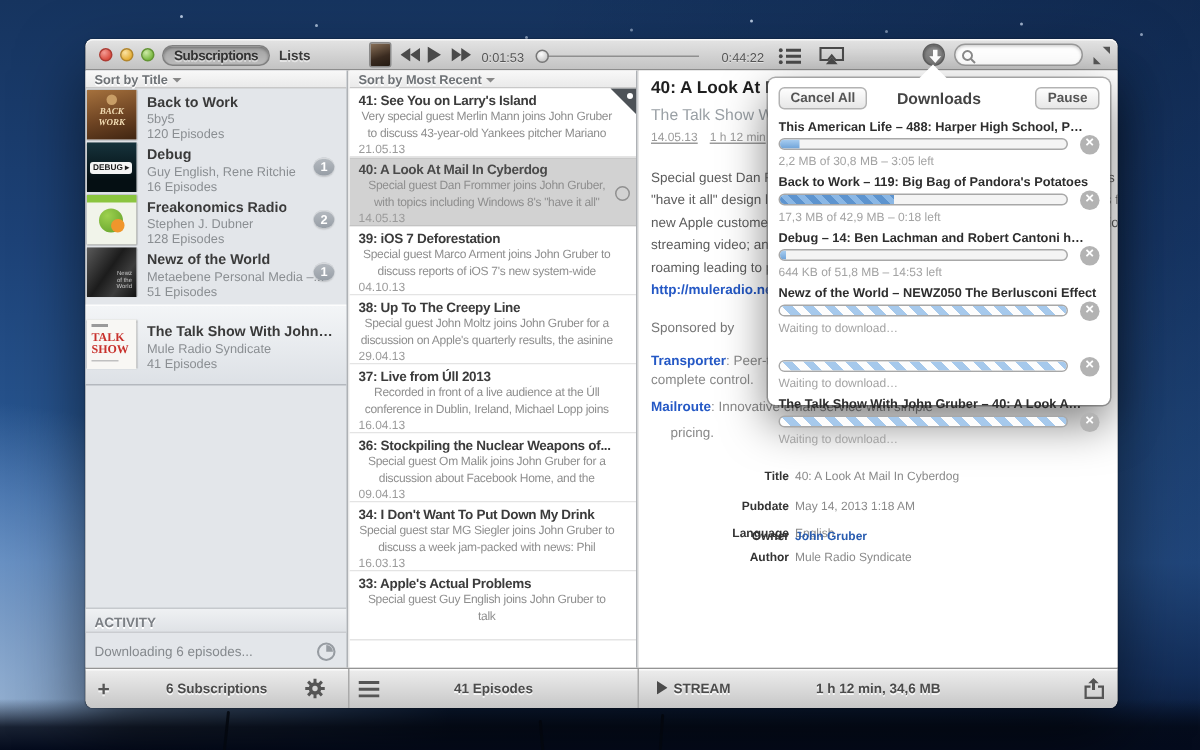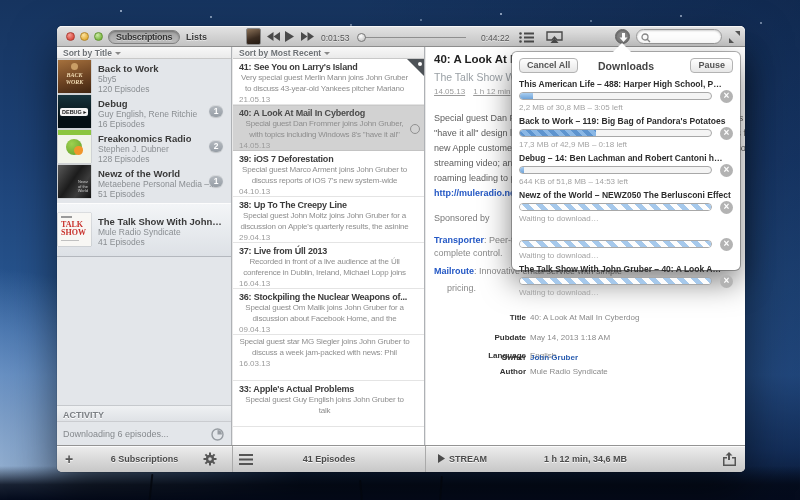--- a/index.html
+++ b/index.html
@@ -329,20 +329,21 @@
           <div class="ep-date">16.04.13</div>
 
         </div>
         <div class="ep-row">
           <div class="ep-title">36: Stockpiling the Nuclear Weapons of...</div>
           <div class="ep-desc">Special guest Om Malik joins John Gruber for a discussion about Facebook Home, and the potential</div>
           <div class="ep-date">09.04.13</div>
 
         </div>
         <div class="ep-row">
+          <div class="ep-title">34: I Don't Want To Put Down My Drink</div>
           <div class="ep-desc">Special guest star MG Siegler joins John Gruber to discuss a week jam-packed with news: Phil</div>
           <div class="ep-date">16.03.13</div>
 
         </div>
         <div class="ep-row">
           <div class="ep-title">33: Apple's Actual Problems</div>
           <div class="ep-desc">Special guest Guy English joins John Gruber to talk</div>
           <div class="ep-date"></div>
 
         </div>

